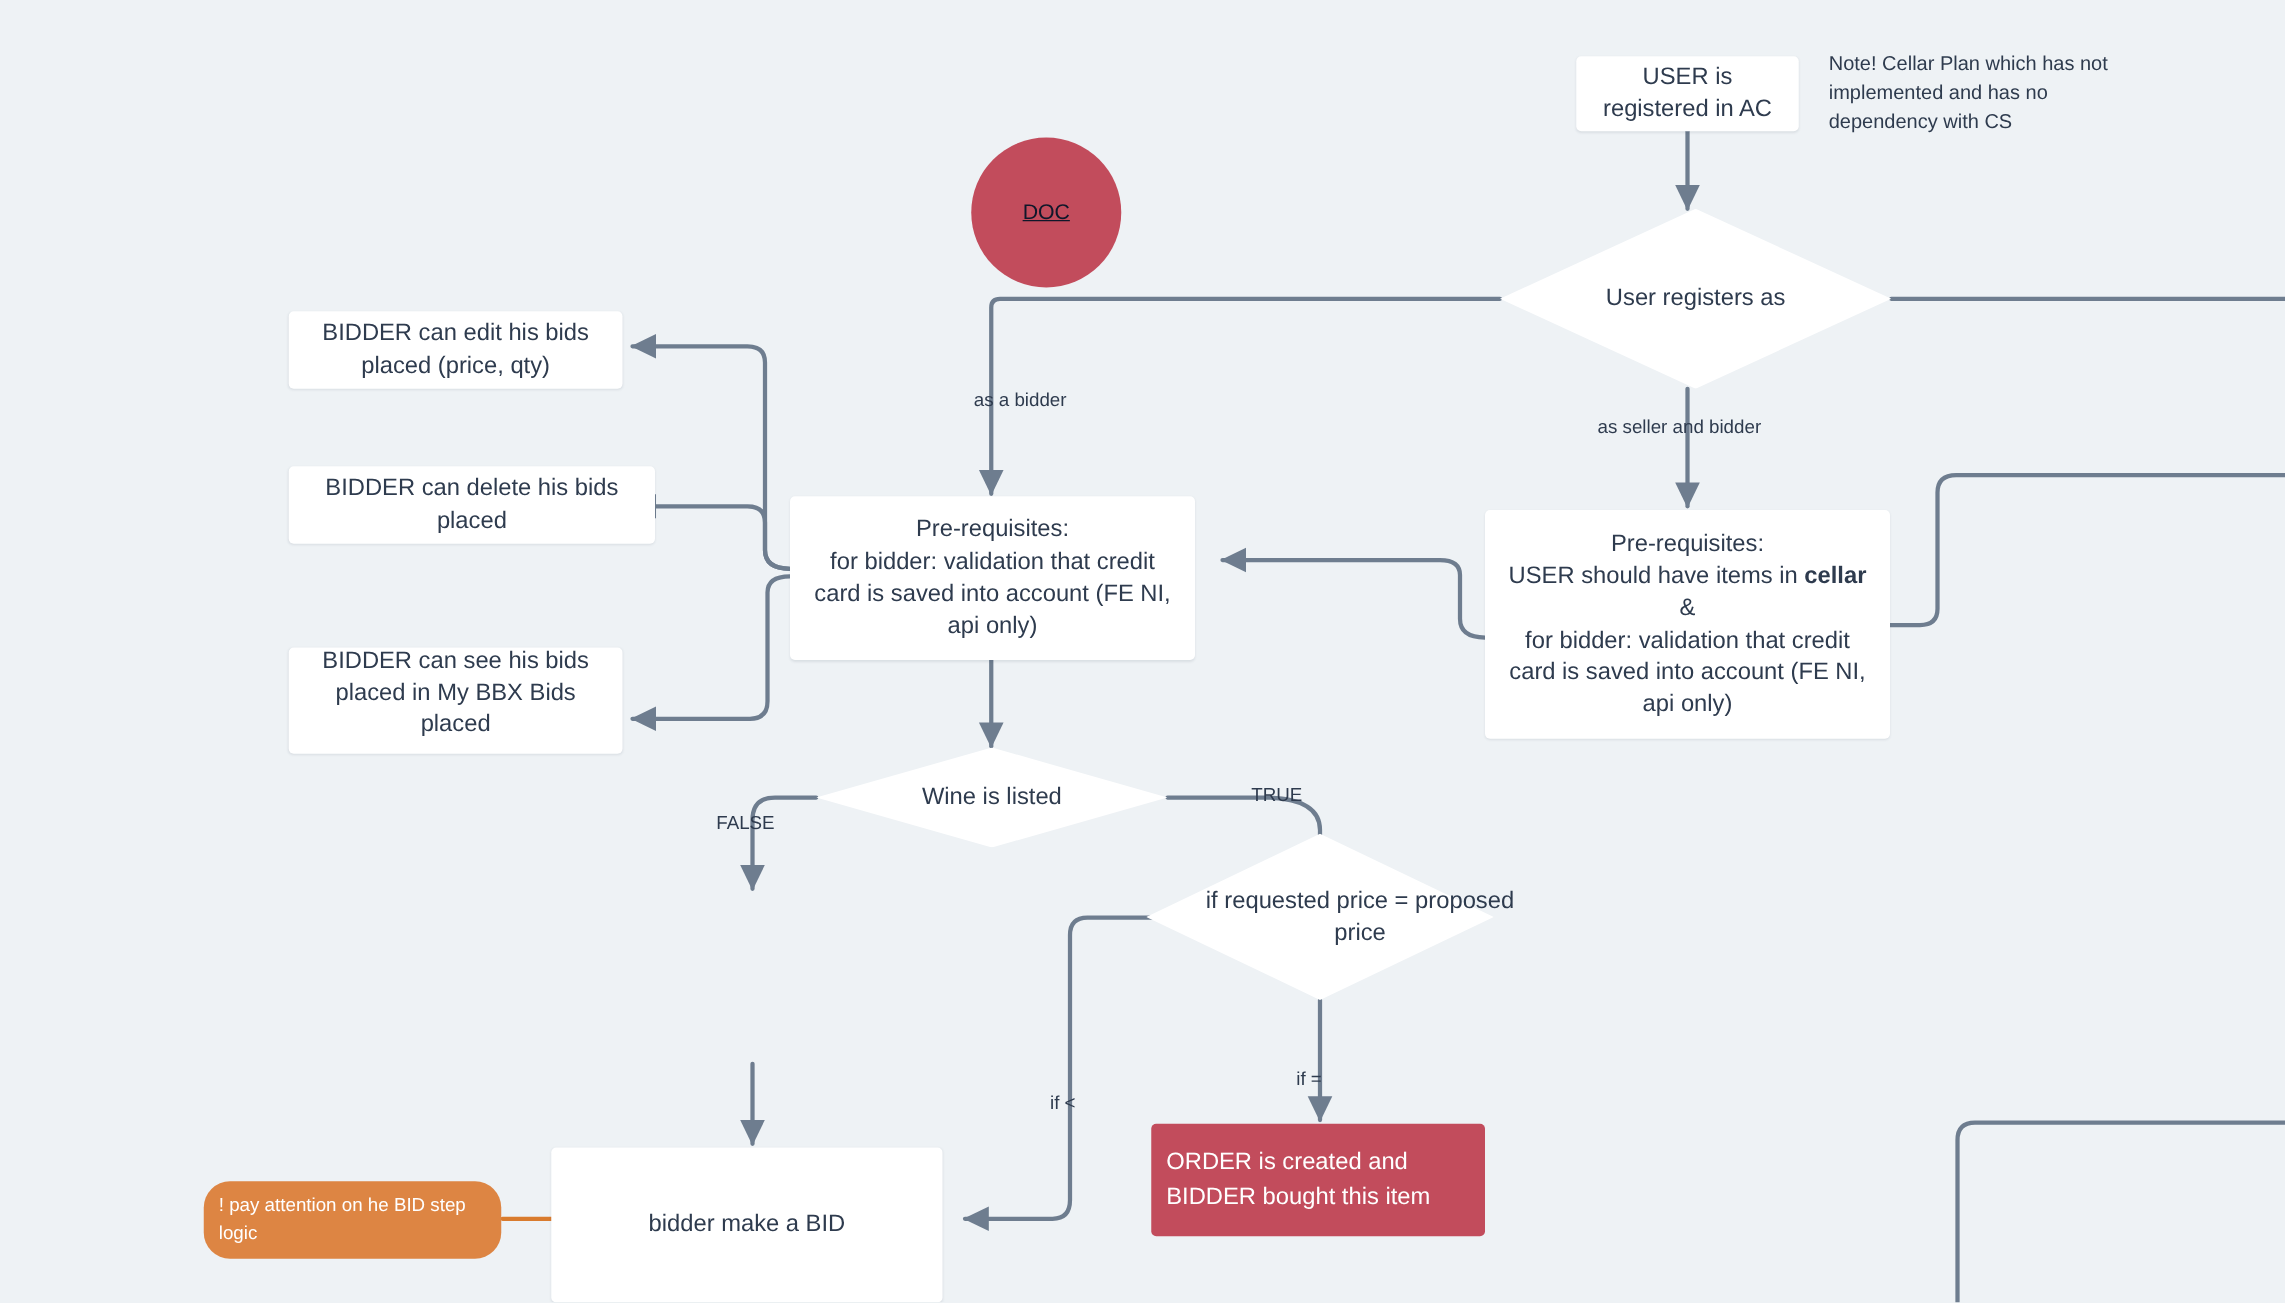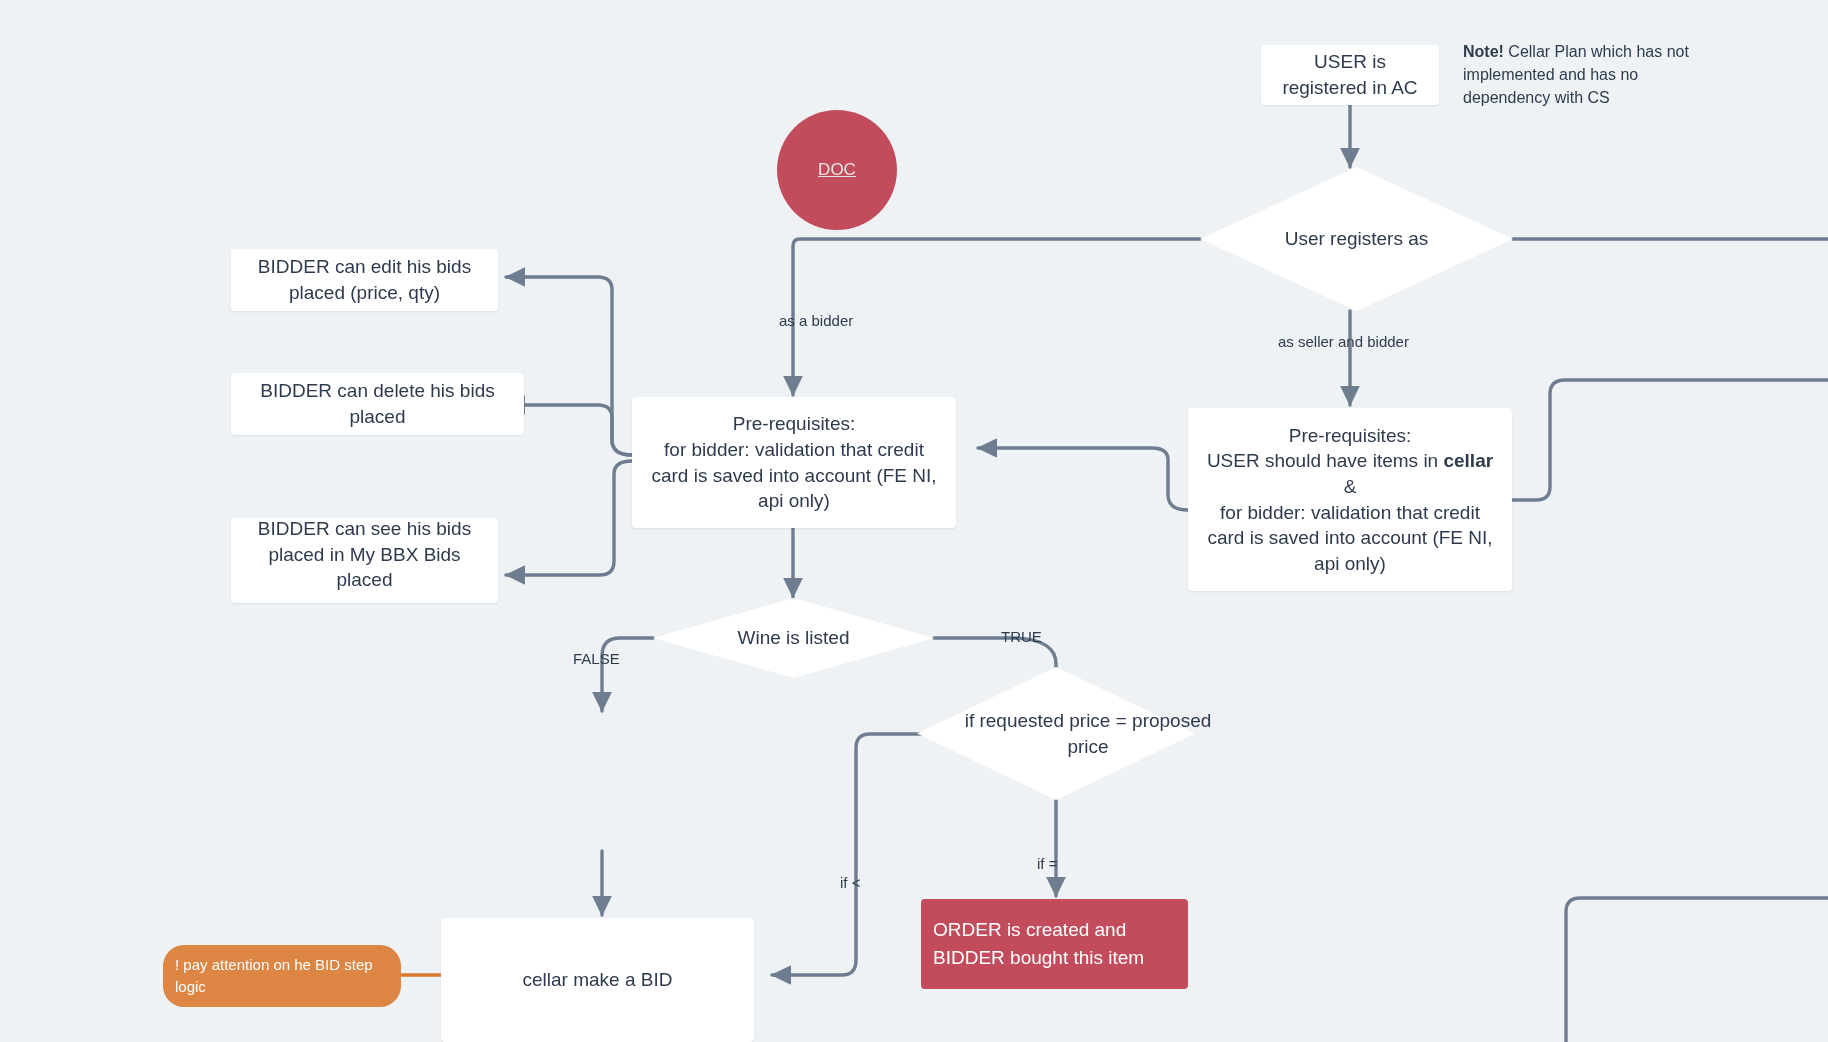--- a/index.html
+++ b/index.html
@@ -49,21 +49,21 @@
     font-size: 19px;
   }
   .circle {
     border-radius: 50%;
     background: #c24c5c;
     color: #ffffff;
     font-size: 17px;
   }
   .circle .lbl {
     text-decoration: underline;
-    color: #e5e5e5;
+    color: #0f172a;
   }
   .redbox {
     background: #c24c5c;
     color: #ffffff;
     border-radius: 4px;
     font-size: 19px;
     text-align: left;
     justify-content: flex-start;
     padding: 14px 16px;
     line-height: 1.45;
@@ -107,21 +107,21 @@
     color: #2e3b4e;
     white-space: nowrap;
   }
   .note {
     position: absolute;
     font-size: 16px;
     color: #2e3b4e;
     line-height: 1.45;
     text-align: left;
   }
-  .note b { font-weight: bold; }
+  .note b { font-weight: normal; }
   ol.numlist {
     margin: 0;
     padding-left: 26px;
     text-align: left;
     font-size: 19px;
     line-height: 1.42;
     color: #2e3b4e;
   }
   ol.numlist li { padding-left: 6px; }
   .flow-text { width: 100%; }
@@ -235,21 +235,21 @@
   <div class="diamond-wrap" style="left:917px; top:667px; width:278px; height:133px;">
     <div class="diamond-shape"></div>
     <div class="diamond-text" style="padding:0 32px;">if requested price = proposed price</div>
   </div>
 
   <div class="edge-label" style="left:840px; top:874px;">if &lt;</div>
   <div class="edge-label" style="left:1037px; top:855px;">if =</div>
 
 
   <div class="node box-plain" style="left:441px; top:918px; width:313px; height:124px;">
-    <span class="flow-text">cellar make a BID</span>
+    <span class="flow-text">bidder make a BID</span>
   </div>
 
   <div class="node redbox" style="left:921px; top:899px; width:267px; height:90px;padding-left:12px;">
     <span class="flow-text">ORDER is created and BIDDER bought this item</span>
   </div>
 
   <div class="node sticky" style="left:163px; top:945px; width:238px; height:62px;border-radius:21px;">
     <span class="flow-text">! pay attention on he BID step logic</span>
   </div>
 

